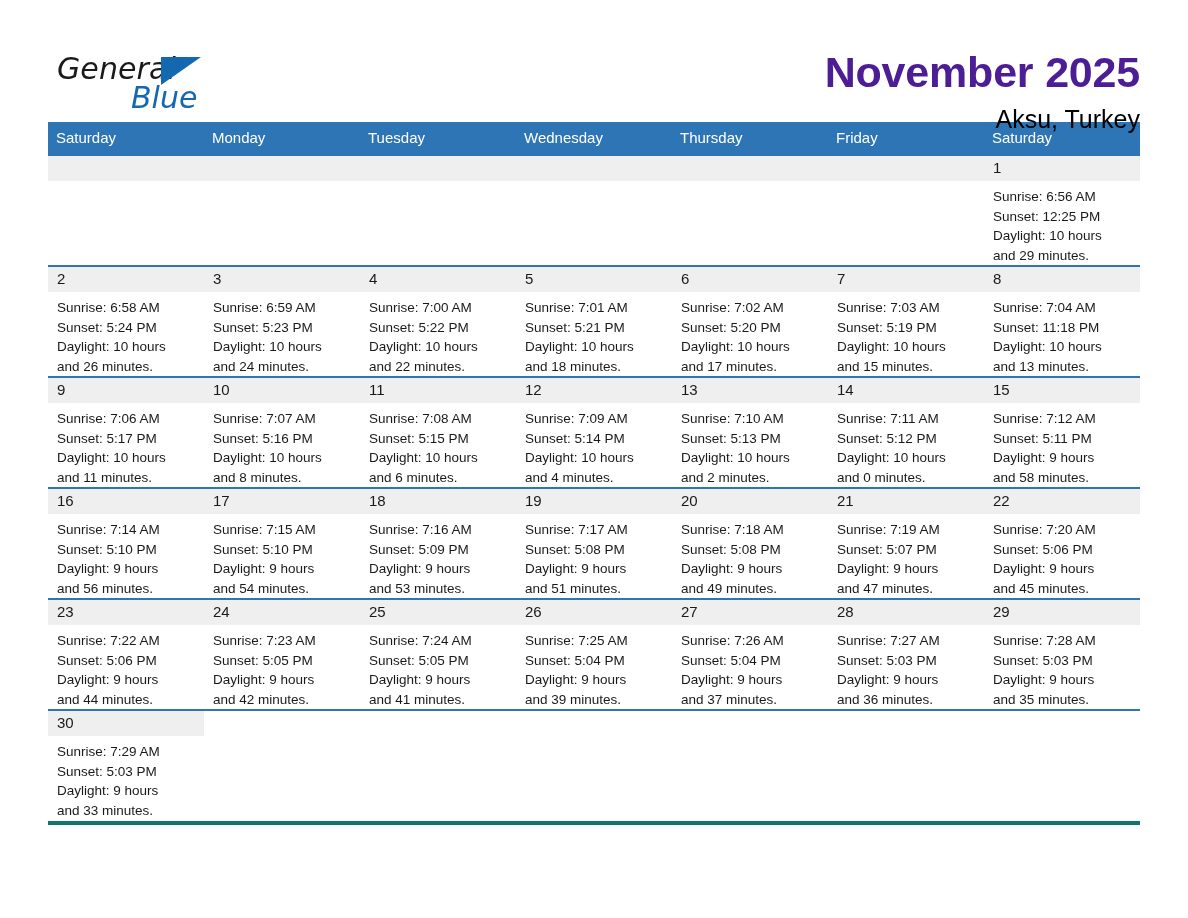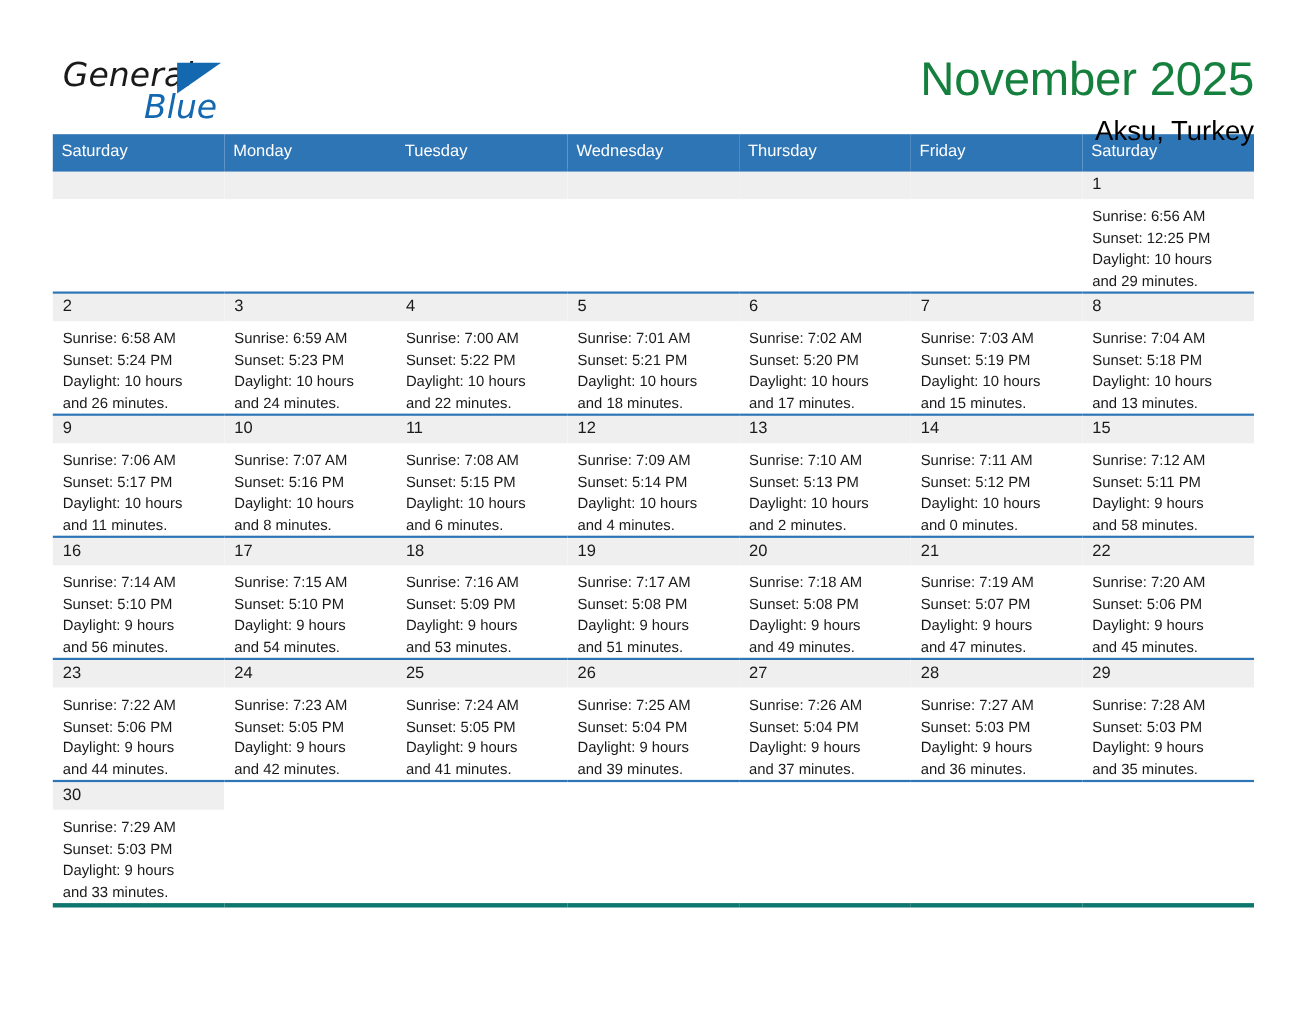--- a/index.html
+++ b/index.html
@@ -66,22 +66,22 @@
     color: #1368b0;
     font-family: "DejaVu Sans", sans-serif;
     font-weight: 400;
   }
   .title-block {
     text-align: right;
   }
   .month-title {
     font-size: 43px;
     line-height: 52px;
-    font-weight: 400;
-    color: #15803d;
+    font-weight: 700;
+    color: #4c1d95;
     letter-spacing: -0.2px;
   }
   .location-title {
     font-size: 25px;
     line-height: 34px;
     font-weight: 400;
     color: #000000;
     margin-top: 4px;
   }
 
@@ -287,21 +287,21 @@
                 <div>Daylight: 10 hours</div>
                 <div>and 15 minutes.</div>
               </div>
             </div>
           </td>
           <td>
             <div class="cell-inner">
               <div class="daynum">8</div>
               <div class="details">
                 <div>Sunrise: 7:04 AM</div>
-                <div>Sunset: 5:18 PM</div>
+                <div>Sunset: 11:18 PM</div>
                 <div>Daylight: 10 hours</div>
                 <div>and 13 minutes.</div>
               </div>
             </div>
           </td>
         </tr>
         <tr class="week-row">
           <td>
             <div class="cell-inner">
               <div class="daynum">9</div>

